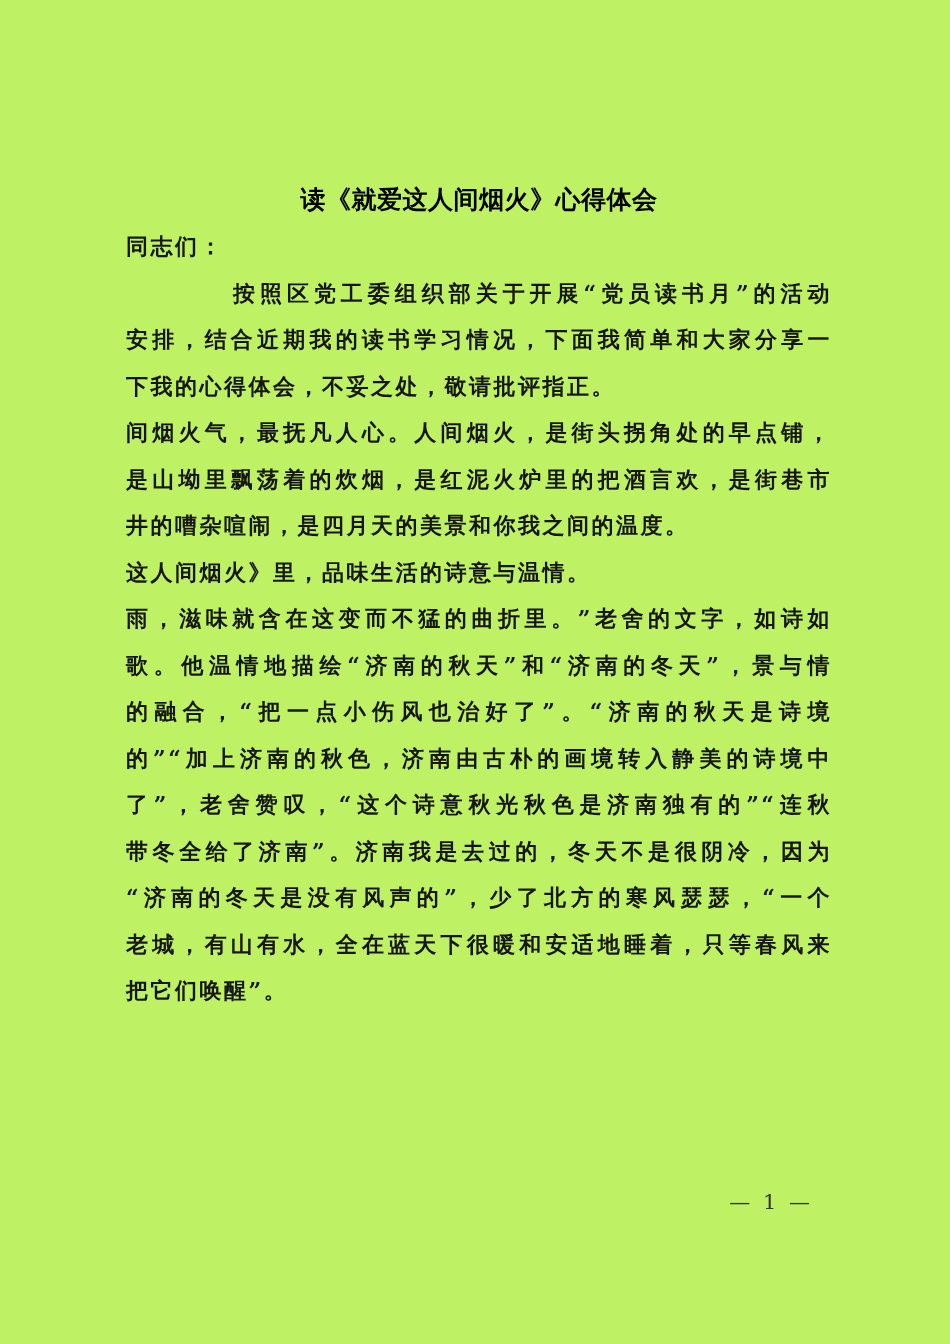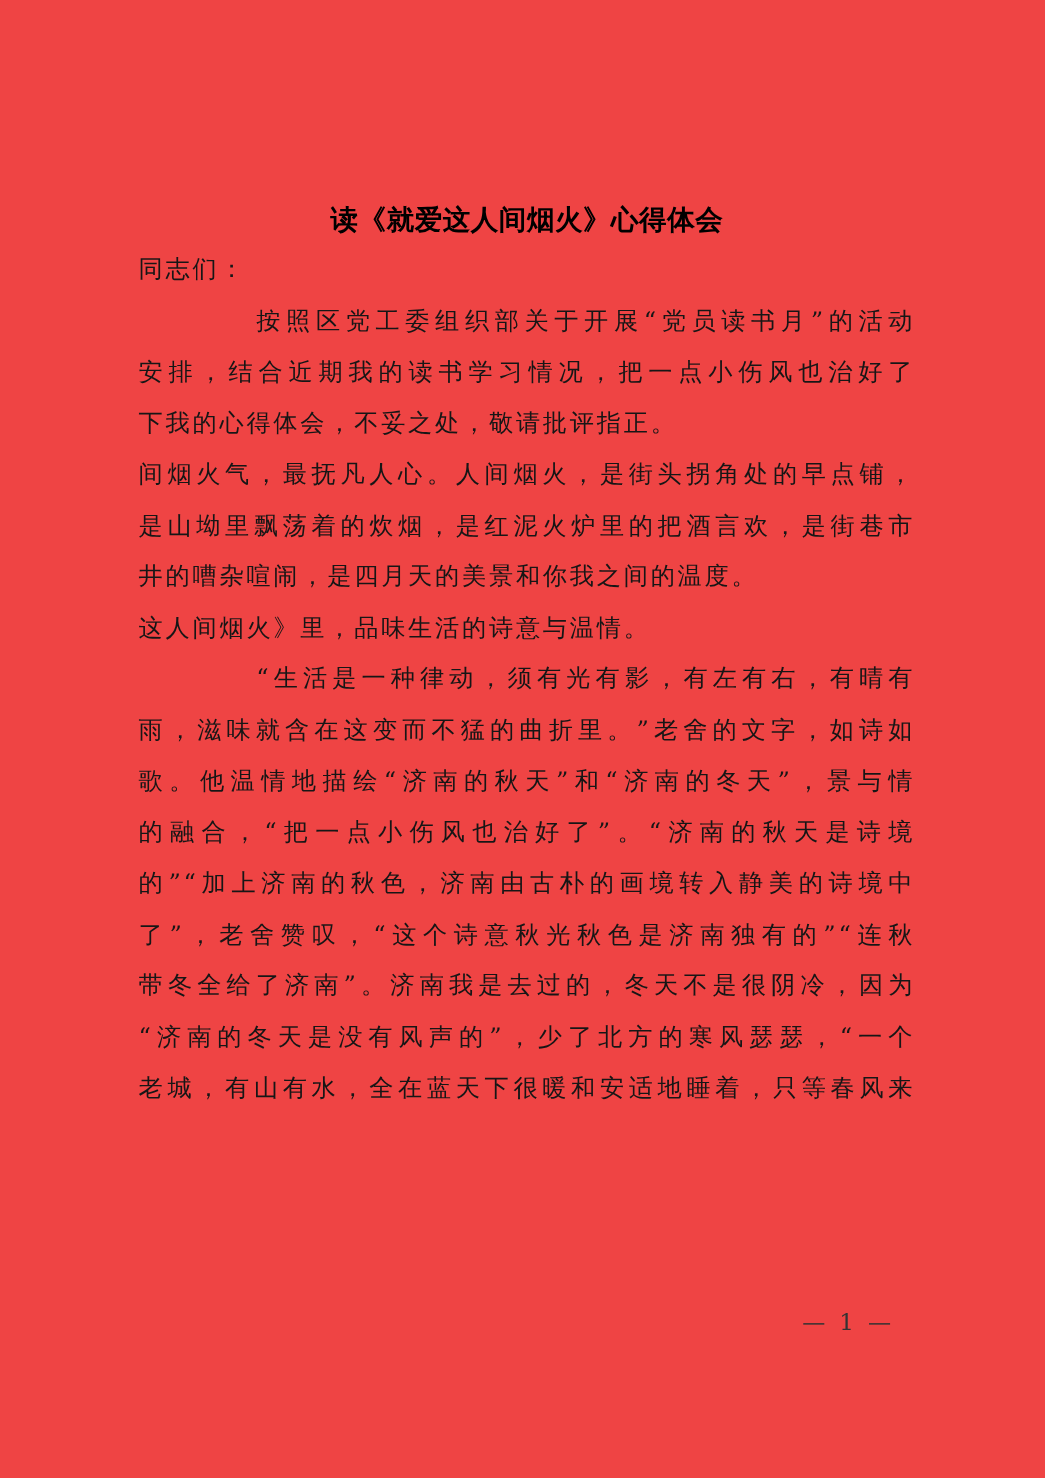--- a/index.html
+++ b/index.html
@@ -4,21 +4,21 @@
 <style>
   html, body {
     margin: 0;
     padding: 0;
     background: #ffffff;
   }
   .page {
     position: relative;
     width: 950px;
     height: 1344px;
-    background: #ef4444;
+    background: #bef264;
     overflow: hidden;
     font-family: "DejaVu Serif", "Liberation Serif", serif;
     color: #161616;
   }
   .content {
     position: absolute;
     left: 126px;
     top: 183px;
     width: 706px;
   }
@@ -32,20 +32,21 @@
     letter-spacing: 0.5px;
     font-family: "DejaVu Serif", "Liberation Serif", serif;
   }
   .line {
     font-size: 22px;
     line-height: 46.5px;
     letter-spacing: 2.5px;
     text-align: justify;
     text-align-last: justify;
     color: #161616;
+    font-weight: bold;
   }
   .line.first {
     text-indent: 107px;
   }
   .line.last,
   .line.salutation {
     text-align: left;
     text-align-last: left;
   }
   .page-num {
@@ -62,31 +63,31 @@
 </head>
 <body>
 
 <div class="page">
   <div class="content">
     <h1 class="doc-title">读《就爱这人间烟火》心得体会</h1>
     <div>
       <div class="line salutation">同志们：</div>
 
     <div class="line first">按照区党工委组织部关于开展“党员读书月”的活动</div>
-        <div class="line">安排，结合近期我的读书学习情况，把一点小伤风也治好了</div>
+        <div class="line">安排，结合近期我的读书学习情况，下面我简单和大家分享一</div>
         <div class="line last">下我的心得体会，不妥之处，敬请批评指正。</div>
         <div class="line">间烟火气，最抚凡人心。人间烟火，是街头拐角处的早点铺，</div>
         <div class="line">是山坳里飘荡着的炊烟，是红泥火炉里的把酒言欢，是街巷市</div>
         <div class="line last">井的嘈杂喧闹，是四月天的美景和你我之间的温度。</div>
         <div class="line last">这人间烟火》里，品味生活的诗意与温情。</div>
-        <div class="line first">“生活是一种律动，须有光有影，有左有右，有晴有</div>
         <div class="line">雨，滋味就含在这变而不猛的曲折里。”老舍的文字，如诗如</div>
         <div class="line">歌。他温情地描绘“济南的秋天”和“济南的冬天”，景与情</div>
         <div class="line">的融合，“把一点小伤风也治好了”。“济南的秋天是诗境</div>
         <div class="line">的”“加上济南的秋色，济南由古朴的画境转入静美的诗境中</div>
         <div class="line">了”，老舍赞叹，“这个诗意秋光秋色是济南独有的”“连秋</div>
         <div class="line">带冬全给了济南”。济南我是去过的，冬天不是很阴冷，因为</div>
         <div class="line">“济南的冬天是没有风声的”，少了北方的寒风瑟瑟，“一个</div>
         <div class="line">老城，有山有水，全在蓝天下很暖和安适地睡着，只等春风来</div>
+        <div class="line last">把它们唤醒”。</div>
       </div>
   </div>
   <div class="page-num">— 1 —</div>
 </div>
 
 </body></html>

